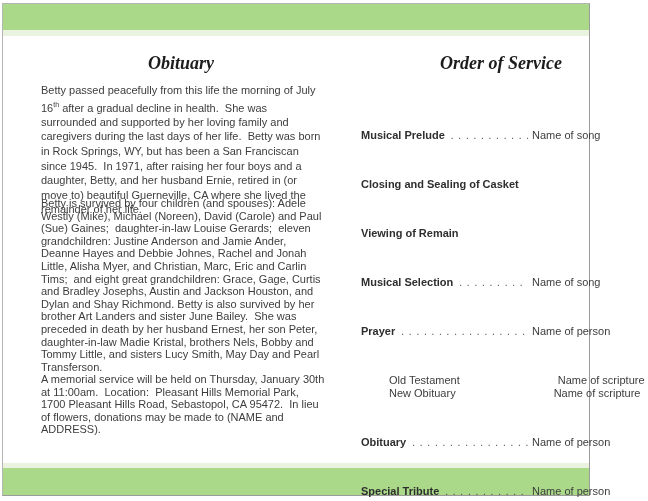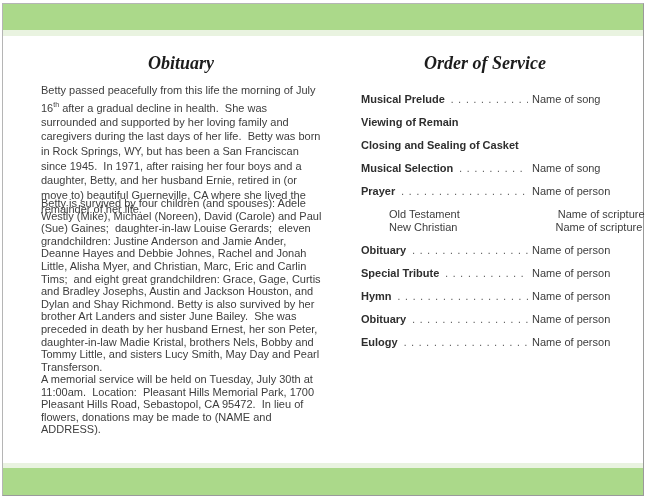--- a/index.html
+++ b/index.html
@@ -7,21 +7,21 @@
   body {
     width: 648px; height: 501px;
     position: relative;
     background: #ffffff;
     overflow: hidden;
     font-family: "Liberation Sans", "DejaVu Sans", sans-serif;
   }
   .sheet {
     position: absolute;
     left: 2px; top: 3px;
-    width: 642px; height: 493px;
+    width: 588px; height: 493px;
     background: #ffffff;
     border: 1px solid #b5b5b5;
     border-right-color: #9a9a9a;
     border-bottom-color: #9a9a9a;
   }
   .band-top {
     position: absolute; left: 0; top: 0; width: 100%; height: 26px;
     background: var(--band-green, #abd98a);
   }
   .band-top-pale {
@@ -37,36 +37,36 @@
     background: var(--band-green, #abd98a);
   }
   .page-title {
     position: absolute; top: 49px;
     font-family: "Liberation Serif", "DejaVu Serif", serif;
     font-style: italic; font-weight: bold;
     font-size: 18px; color: #1c1c1c;
     text-align: center;
   }
   .title-left  { left: 38px;  width: 280px; }
-  .title-right { left: 356px; width: 252px; text-align: center; }
+  .title-right { left: 372px; width: 252px; text-align: center; }
 
   .para {
     position: absolute; left: 38px; width: 284px;
     font-size: 11px; color: #3d3d3d;
     white-space: pre-wrap;
   }
   .para sup { font-size: 7px; }
   .para-1 { top: 79px;  line-height: 14.6px; }
   .para-2 { top: 193px; line-height: 12.6px; }
   .para-3 { top: 369px; line-height: 12.6px; }
 
   .order-list {
     position: absolute; left: 358px; top: 89px; width: 252px;
   }
-  .order-row { margin-bottom: 10px; font-size: 11px; line-height: 13px; }
+  .order-row { margin-bottom: 10px; font-size: 11px; line-height: 13px; margin-top: 36px; }
   .order-line { display: flex; align-items: baseline; }
   .olabel { font-weight: bold; color: #2e2e2e; white-space: nowrap; }
   .osuffix { color: #3d3d3d; white-space: pre; }
   .sublabel { color: #3d3d3d; white-space: nowrap; }
   .dots {
     flex: 1 1 auto;
     overflow: hidden;
     white-space: nowrap;
     color: #4f4f4f;
     letter-spacing: 1px;
@@ -85,40 +85,40 @@
   <div class="band-top-pale"></div>
   <div class="band-bottom-pale"></div>
   <div class="band-bottom"></div>
 
   <div class="page-title title-left">Obituary</div>
 
   <div class="para para-1"><span>Betty passed peacefully from this life the morning of July 16</span><sup>th</sup><span> after a gradual decline in health.  She was surrounded and supported by her loving family and caregivers during the last days of her life.  Betty was born in Rock Springs, WY, but has been a San Franciscan since 1945.  In 1971, after raising her four boys and a daughter, Betty, and her husband Ernie, retired in (or move to) beautiful Guerneville, CA where she lived the remainder of her life.</span></div>
 
   <div class="para para-2">Betty is survived by four children (and spouses): Adele Westly (Mike), Michael (Noreen), David (Carole) and Paul (Sue) Gaines;  daughter-in-law Louise Gerards;  eleven grandchildren: Justine Anderson and Jamie Ander, Deanne Hayes and Debbie Johnes, Rachel and Jonah Little, Alisha Myer, and Christian, Marc, Eric and Carlin Tims;  and eight great grandchildren: Grace, Gage, Curtis and Bradley Josephs, Austin and Jackson Houston, and Dylan and Shay Richmond. Betty is also survived by her brother Art Landers and sister June Bailey.  She was preceded in death by her husband Ernest, her son Peter, daughter-in-law Madie Kristal, brothers Nels, Bobby and Tommy Little, and sisters Lucy Smith, May Day and Pearl Transferson.</div>
 
-  <div class="para para-3">A memorial service will be held on Tuesday, July 30th at 11:00am.  Location:  Pleasant Hills Memorial Park, 1700 Pleasant Hills Road, Sebastopol, CA 95472.  In lieu of flowers, donations may be made to (NAME and ADDRESS).</div>
+  <div class="para para-3">A memorial service will be held on Thursday, January 30th at 11:00am.  Location:  Pleasant Hills Memorial Park, 1700 Pleasant Hills Road, Sebastopol, CA 95472.  In lieu of flowers, donations may be made to (NAME and ADDRESS).</div>
 
   <div class="page-title title-right">Order of Service</div>
 
   <div class="order-list">
       <div class="order-row">
         <div class="order-line">
           <span class="olabel">Musical Prelude</span>
           <span class="dots">. . . . . . . . . . . . . . . . . . . . . . . . . . . . . . . . . . . . . . . . . . . . . . . . . . . . . . . . . . . . </span>
           <span class="ovalue">Name of song</span>
         </div>
       </div>
       <div class="order-row">
         <div class="order-line">
-          <span class="olabel">Viewing of Remain</span>
+          <span class="olabel">Closing and Sealing of Casket</span>
         </div>
       </div>
       <div class="order-row">
         <div class="order-line">
-          <span class="olabel">Closing and Sealing of Casket</span>
+          <span class="olabel">Viewing of Remain</span>
         </div>
       </div>
       <div class="order-row">
         <div class="order-line">
           <span class="olabel">Musical Selection</span>
           <span class="dots">. . . . . . . . . . . . . . . . . . . . . . . . . . . . . . . . . . . . . . . . . . . . . . . . . . . . . . . . . . . . </span>
           <span class="ovalue">Name of song</span>
         </div>
       </div>
       <div class="order-row">
@@ -128,21 +128,21 @@
           <span class="ovalue">Name of person</span>
         </div>
       </div>
       <div class="order-row">
         <div class="order-sub">
           <span class="sublabel">Old Testament</span>
           <span class="dots">. . . . . . . . . . . . . . . . . . . . . . . . . . . . . . . . . . . . . . . . . . . . . . . . . . . . . . . . . . . . </span>
           <span class="ovalue">Name of scripture</span>
         </div>
         <div class="order-sub">
-          <span class="sublabel">New Christian</span>
+          <span class="sublabel">New Obituary</span>
           <span class="dots">. . . . . . . . . . . . . . . . . . . . . . . . . . . . . . . . . . . . . . . . . . . . . . . . . . . . . . . . . . . . </span>
           <span class="ovalue">Name of scripture</span>
         </div>
       </div>
       <div class="order-row">
         <div class="order-line">
           <span class="olabel">Obituary</span>
           <span class="dots">. . . . . . . . . . . . . . . . . . . . . . . . . . . . . . . . . . . . . . . . . . . . . . . . . . . . . . . . . . . . </span>
           <span class="ovalue">Name of person</span>
         </div>

